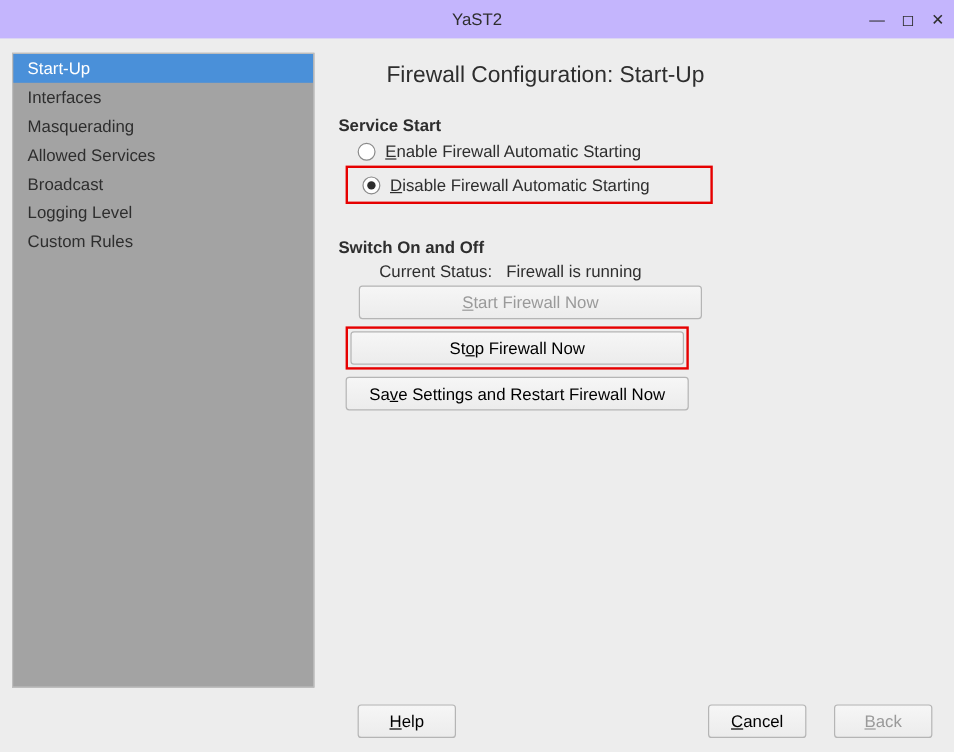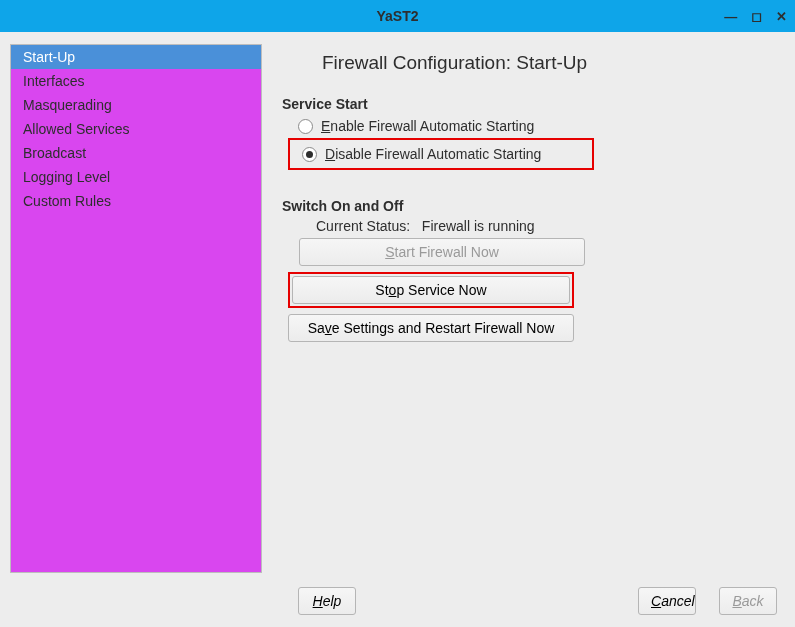--- a/index.html
+++ b/index.html
@@ -14,43 +14,43 @@
     overflow: hidden;
     display: flex;
     flex-direction: column;
   }
   .titlebar {
     height: 32px;
     display: flex;
     align-items: center;
     justify-content: center;
     position: relative;
-    background: #0ea5e9;
-    font-weight: bold;
+    background: #c4b5fd;
+    font-weight: normal;
   }
   .titlebar .controls {
     position: absolute;
     right: 8px;
     top: 0;
     height: 32px;
     display: flex;
     align-items: center;
     gap: 14px;
     font-size: 13px;
   }
   .titlebar .controls span { cursor: default; }
   .content {
     flex: 1;
     display: flex;
     padding: 12px 10px 10px 10px;
     gap: 20px;
   }
   .sidebar {
     width: 252px;
-    background: #d946ef;
+    background: #a3a3a3;
     border: 1px solid #bdbdbd;
     overflow: auto;
   }
   .sidebar-item {
     padding: 2px 12px;
     line-height: 20px;
     cursor: default;
   }
   .sidebar-item.selected {
     background: #4a90d9;
@@ -122,21 +122,21 @@
     width: 286px;
   }
   .btn-stack button { width: 100%; }
   .footer {
     height: 44px;
     display: flex;
     align-items: center;
     padding: 0 18px 8px 18px;
   }
   .footer .spacer { flex: 1; }
-  .footer button { width: 58px; font-style: italic; }
+  .footer button { width: 82px; }
   .footer .right-group { display: flex; gap: 12px; }
   .mnemonic { text-decoration: underline; }
 </style>
 </head>
 <body>
 
 <div class="titlebar">
   <span>YaST2</span>
   <div class="controls">
     <span>—</span>
@@ -184,21 +184,21 @@
       <span>Current Status:</span>&nbsp;&nbsp;
       <span>Firewall is running</span>
     </div>
 
     <div class="btn-stack">
       <button class="ybtn" disabled="">
         <span></span><span class="mnemonic">S</span><span>tart Firewall Now</span>
       </button>
       <div class="highlight-block">
         <button class="ybtn" style="width:100%;">
-          <span>St</span><span class="mnemonic">o</span><span>p Service Now</span>
+          <span>St</span><span class="mnemonic">o</span><span>p Firewall Now</span>
         </button>
       </div>
       <button class="ybtn">
         <span>Sa</span><span class="mnemonic">v</span><span>e Settings and Restart Firewall Now</span>
       </button>
     </div>
   </div>
 </div>
 
 <div class="footer">

